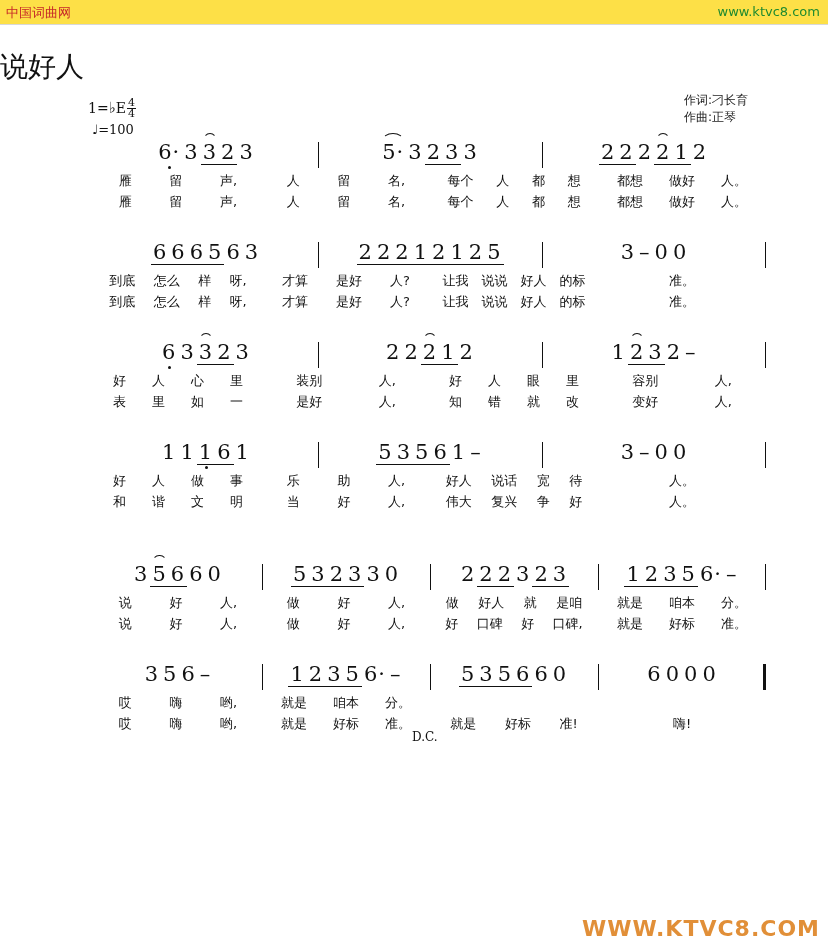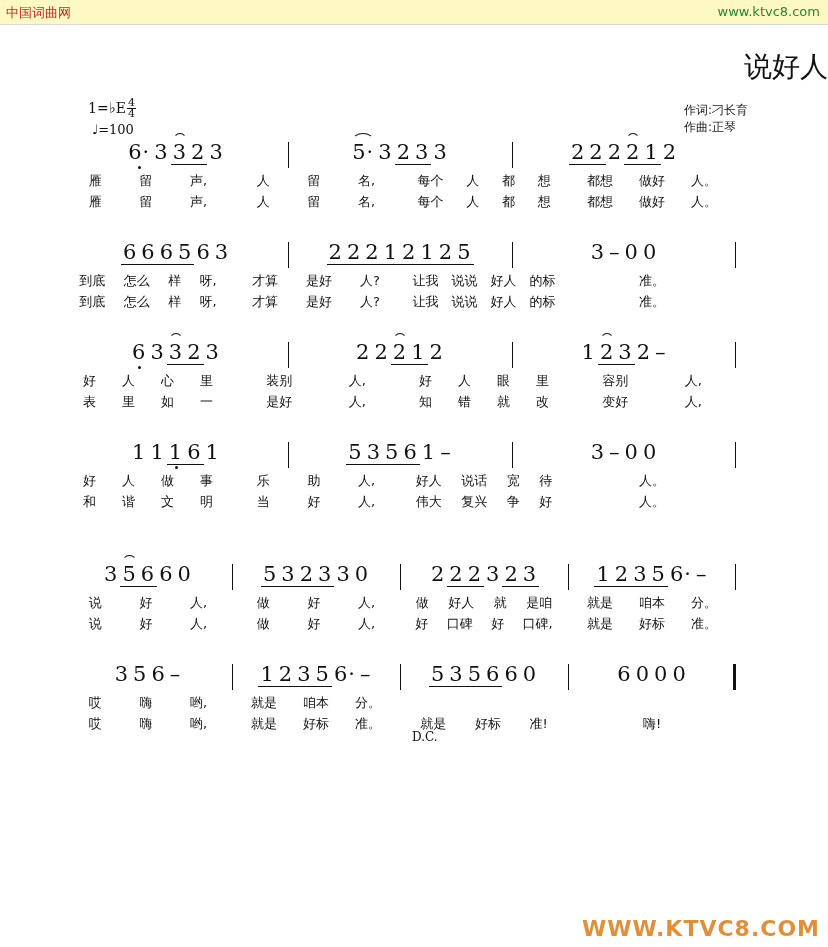--- a/index.html
+++ b/index.html
@@ -19,21 +19,21 @@
     width: 828px;
     height: 947px;
   }
   
   .top-bar {
     position: absolute;
     top: 0; left: 0;
     width: 828px;
     height: 24px;
     border-bottom: 1px solid #d8d8d8;
-    background: #fef9c3;
+    background: #fde047;
   }
   .site-tag {
     position: absolute;
     left: 6px; top: 4px;
     font-size: 13px;
     color: #c62828;
     font-family: "DejaVu Sans", sans-serif;
   }
   .site-url {
     position: absolute;
@@ -48,28 +48,28 @@
     font-size: 22px;
     letter-spacing: 1px;
     color: #e08a2e;
     font-family: "DejaVu Sans", sans-serif;
     font-weight: bold;
     opacity: .95;
   }
   .title {
     position: absolute;
     top: 48px; left: 0; width: 828px;
-    text-align: right;
+    text-align: left;
     font-size: 28px;
     color: #111;
     font-family: Liberation Sans, sans-serif;
   }
   .credits {
     position: absolute;
-    right: 80px; top: 102px;
+    right: 80px; top: 92px;
     font-size: 12px;
     color: #222;
     line-height: 17px;
     text-align: left;
     font-family: "DejaVu Sans", sans-serif;
   }
   
   .keyblock {
     position: absolute;
     left: 88px; top: 94px;
@@ -102,21 +102,21 @@
   .keyblock .tempo {
     position: absolute;
     left: 4px; top: 28px;
     font-size: 13px;
     white-space: nowrap;
     text-align: center;
   }
   
   .system {
     position: absolute;
-    left: 64px;
+    left: 94px;
     width: 672px;
   }
   .measures {
     display: flex;
     flex-direction: row;
     width: 100%;
   }
   .measure {
     position: relative;
     flex: 1 1 0;

